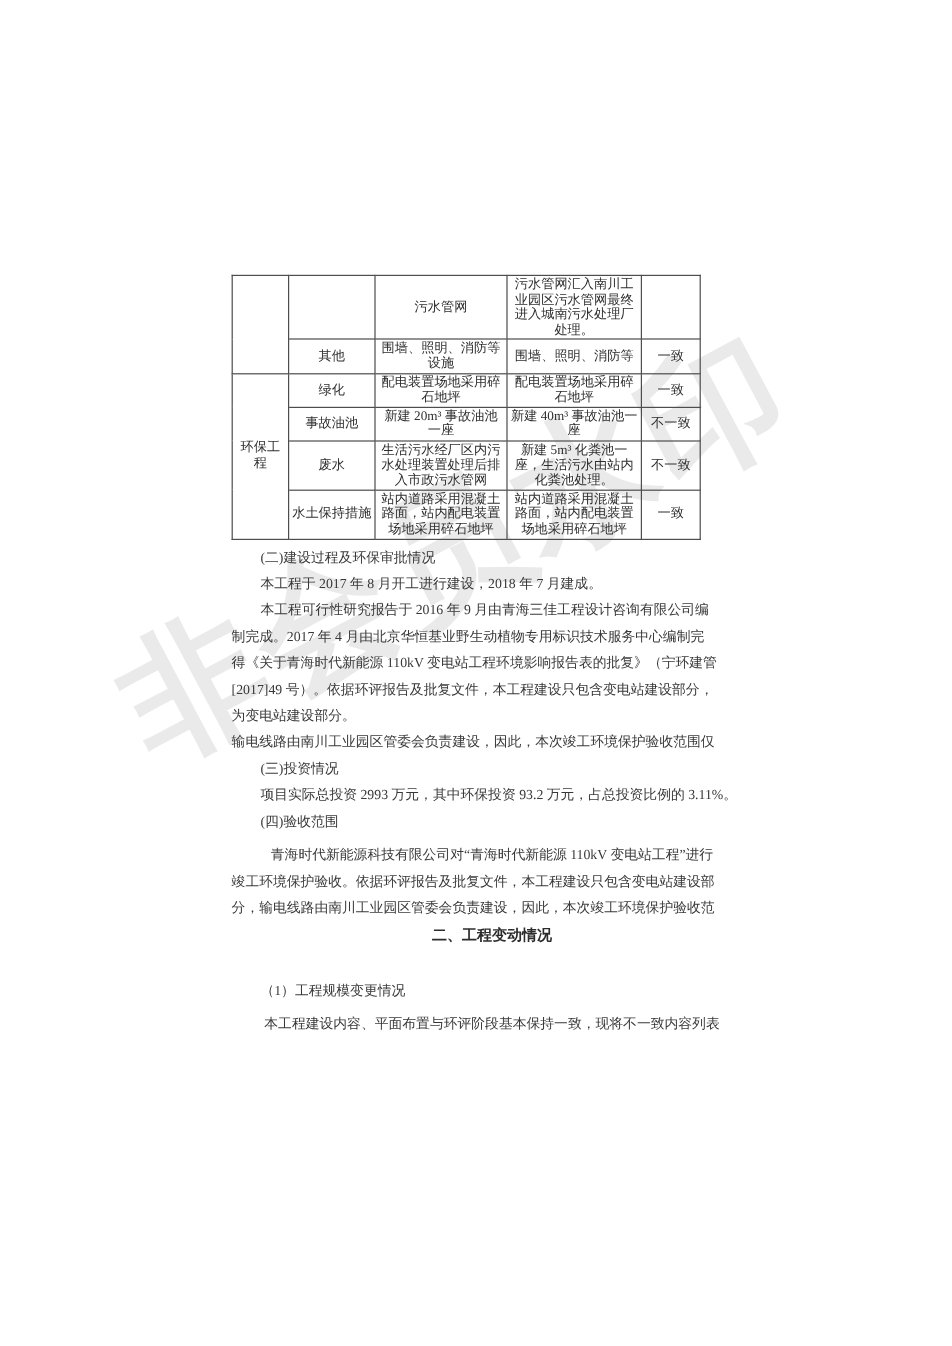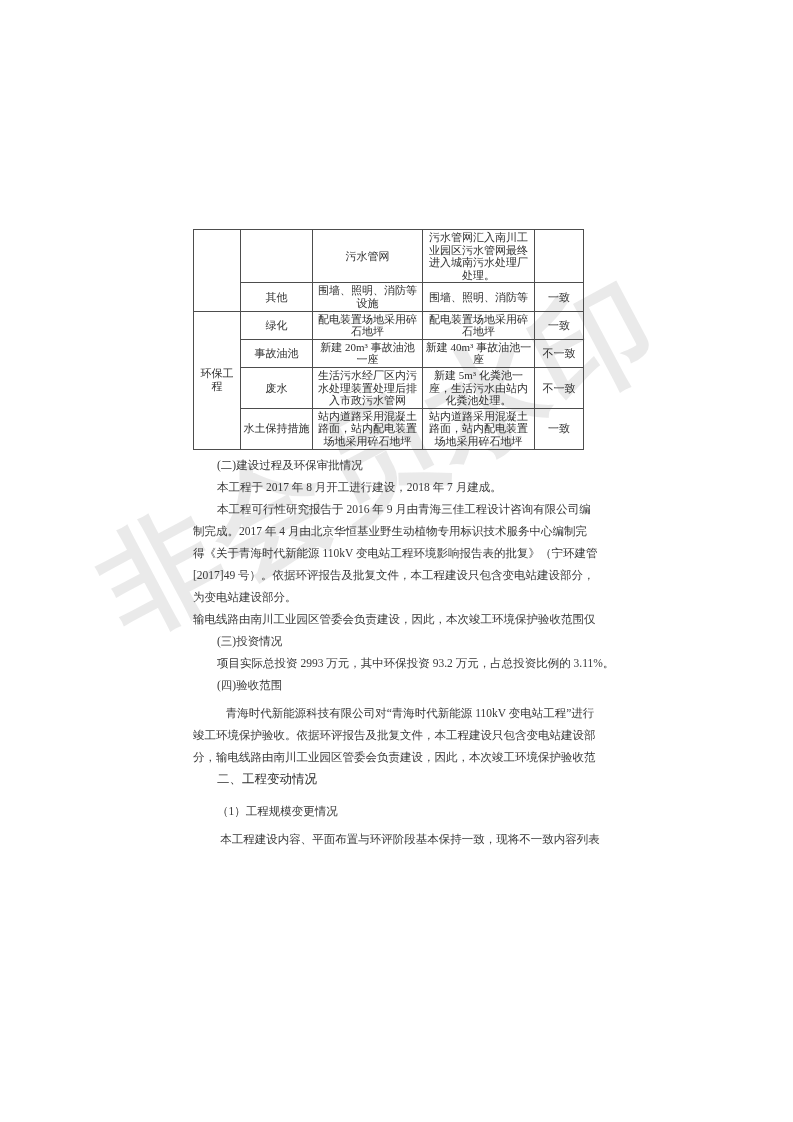--- a/index.html
+++ b/index.html
@@ -64,26 +64,27 @@
   td.ta-left { text-align: left; padding-left: 4px; }
   
   .textblock { margin-top: 4px; font-size: 11.5px; color: #383838; }
   .line {
     line-height: 22px;
     height: 22px;
     white-space: nowrap;
   }
   .indent { padding-left: 24px; }
   .mt6  { margin-top: 6px; text-align: center; }
-  .mt10 { margin-top: 10px; }
+  .mt10 { margin-top: 25px; }
   .bold-heading {
     font-family: "Liberation Sans", "DejaVu Sans", sans-serif;
-    font-weight: normal;
+    font-weight: bold;
     font-size: 12.5px;
     color: #2c2c2c;
+    text-align: center;
   }
 </style>
 </head>
 <body>
 
 <div class="page">
 
   <div class="watermark">非会员水印</div>
 
   <div class="content">

